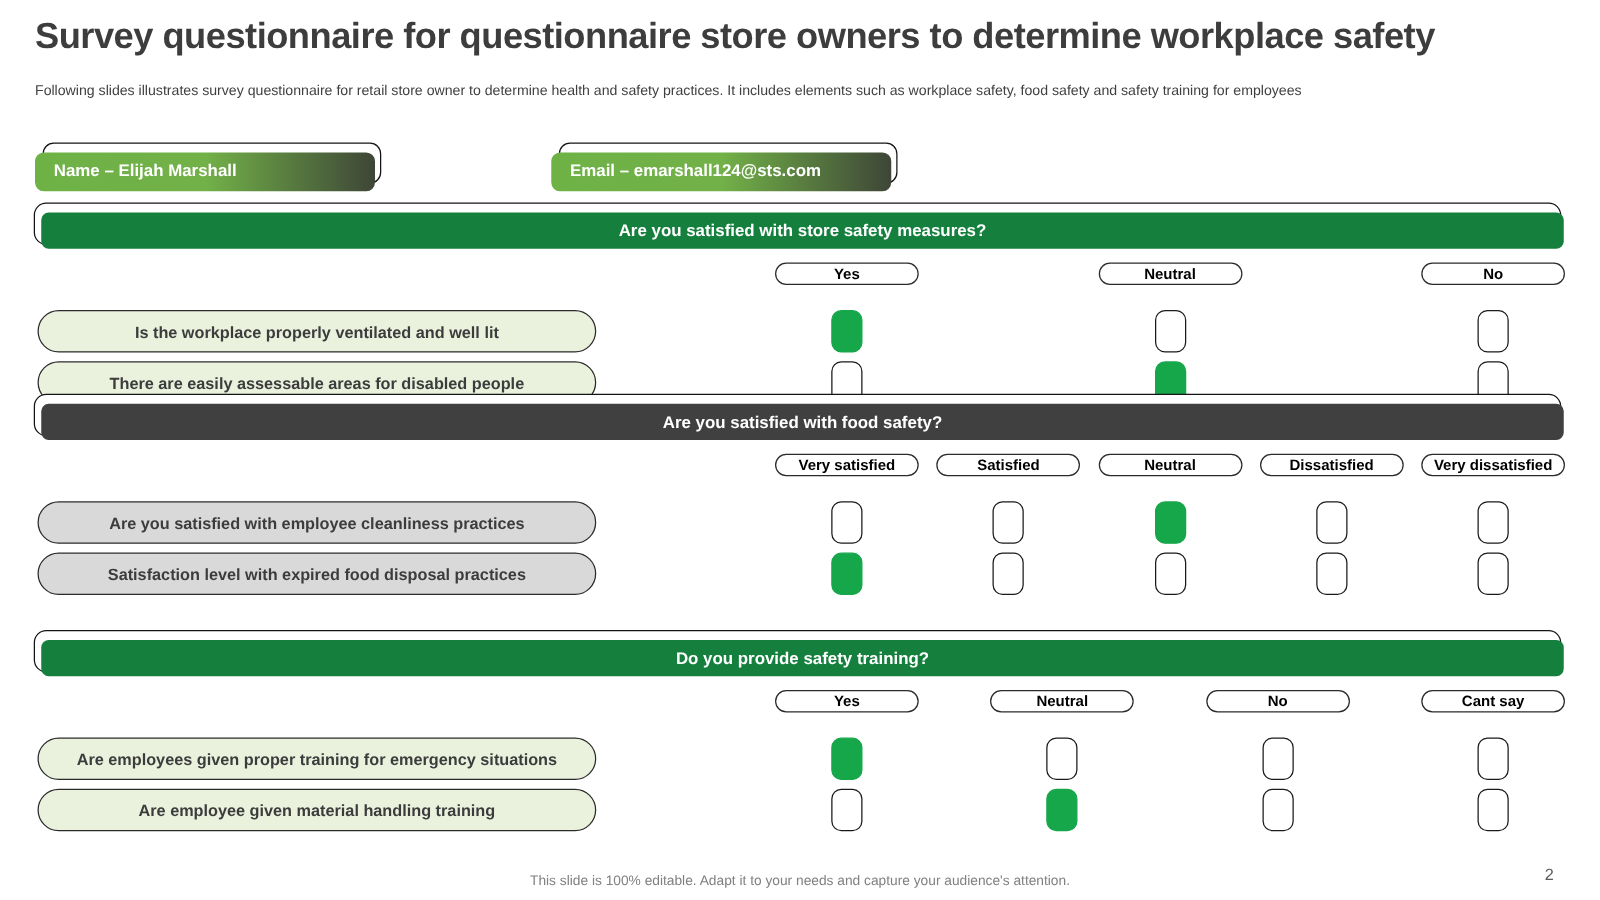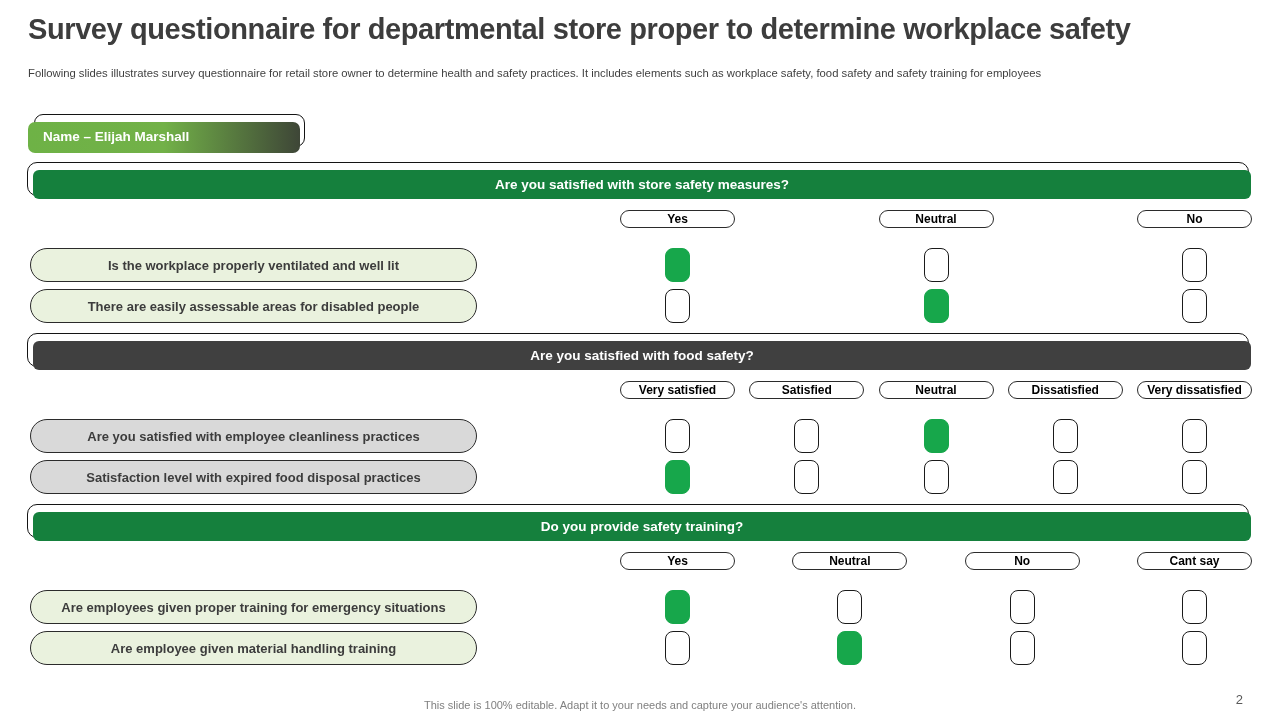--- a/index.html
+++ b/index.html
@@ -27,21 +27,21 @@
   }
   .badge {
     position:absolute; left:0; top:8px; width:272px; height:31px;
     border-radius:7px; color:#ffffff; font-size:13.5px; font-weight:700;
     line-height:30px; padding-left:15px;
     background:linear-gradient(90deg, #6eb246 0%, #72b148 50%, #3e4637 100%);
   }
 
   
   .survey-section { position:absolute; left:27px; width:1226px; height:166px; }
-  .s1 { top:162px; } .s2 { top:333px;text-decoration:underline; } .s3 { top:504px; }
+  .s1 { top:162px; } .s2 { top:315px;text-decoration:underline; } .s3 { top:504px; }
   .sec-outline {
     position:absolute; left:0; top:0; width:1222px; height:34px;
     border:1.6px solid #141414; border-radius:10px; background:#ffffff;
   }
   .sec-bar {
     position:absolute; left:6px; top:8px; width:1218px; height:29px;
     border-radius:6px; color:#ffffff; font-weight:700; font-size:13.5px;
     display:flex; align-items:center; justify-content:center;
   }
   .bar-green { background:#15803d; }
@@ -87,28 +87,32 @@
   .page-num {
     position:absolute; right:37px; bottom:13px;
     font-size:13px; color:#595959;
   }
 </style>
 </head>
 <body>
 
 <div class="slide">
 
-  <div class="title">Survey questionnaire for departmental store proper to determine workplace safety</div>
+  <div class="title">Survey questionnaire for questionnaire store owners to determine workplace safety</div>
   <div class="subtitle">Following slides illustrates survey questionnaire for retail store owner to determine health and safety practices. It includes elements such as workplace safety, food safety and safety training for employees</div>
 
   <div class="badge-wrap name-badge">
     <div class="badge-outline"></div>
     <div class="badge">Name – Elijah Marshall</div>
   </div>
 
+  <div class="badge-wrap email-badge">
+    <div class="badge-outline"></div>
+    <div class="badge">Email – emarshall124@sts.com</div>
+  </div>
 
   <section class="survey-section s1">
     <div class="sec-outline"></div>
     <div class="sec-bar bar-green">
       <span>Are you satisfied with store safety measures?</span>
     </div>
     <div class="options">
       <div class="opt">
           <span>Yes</span>
         </div>

